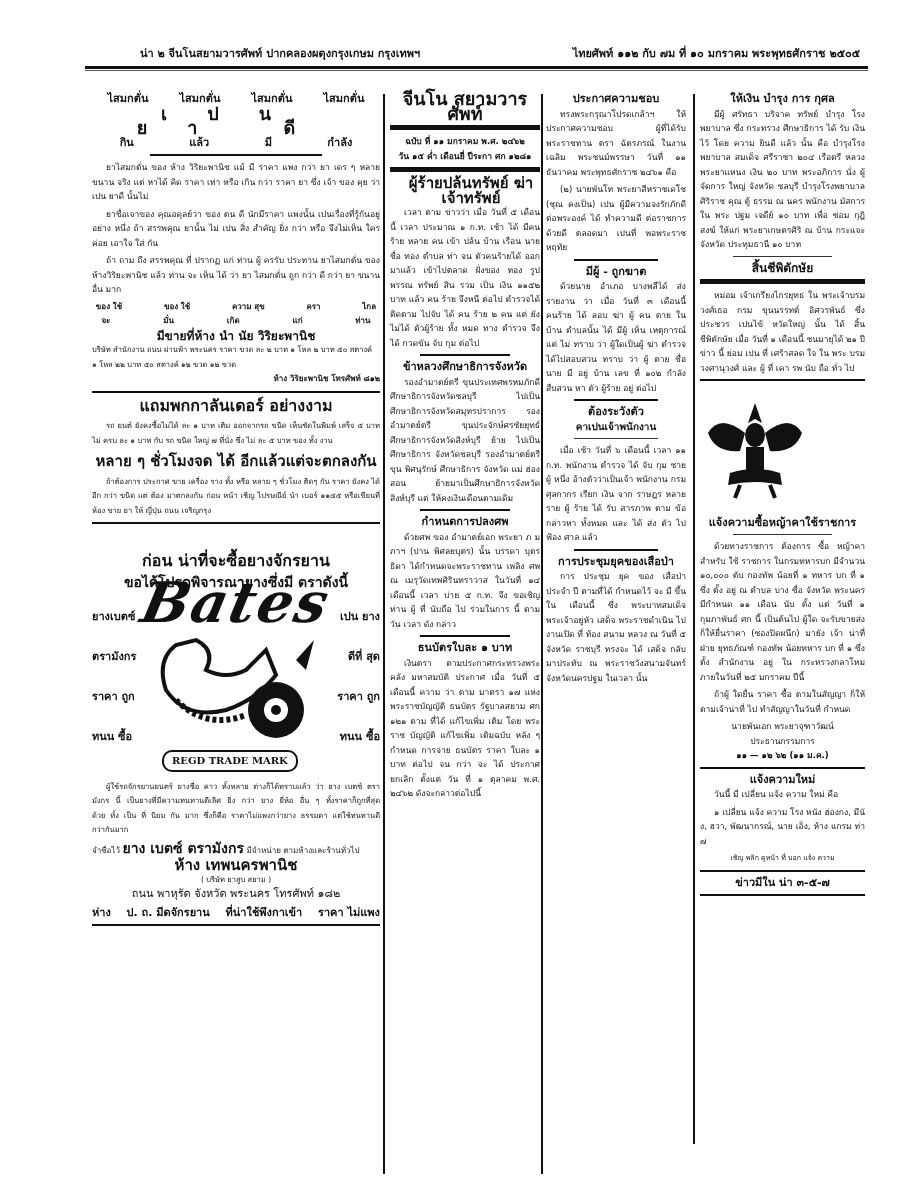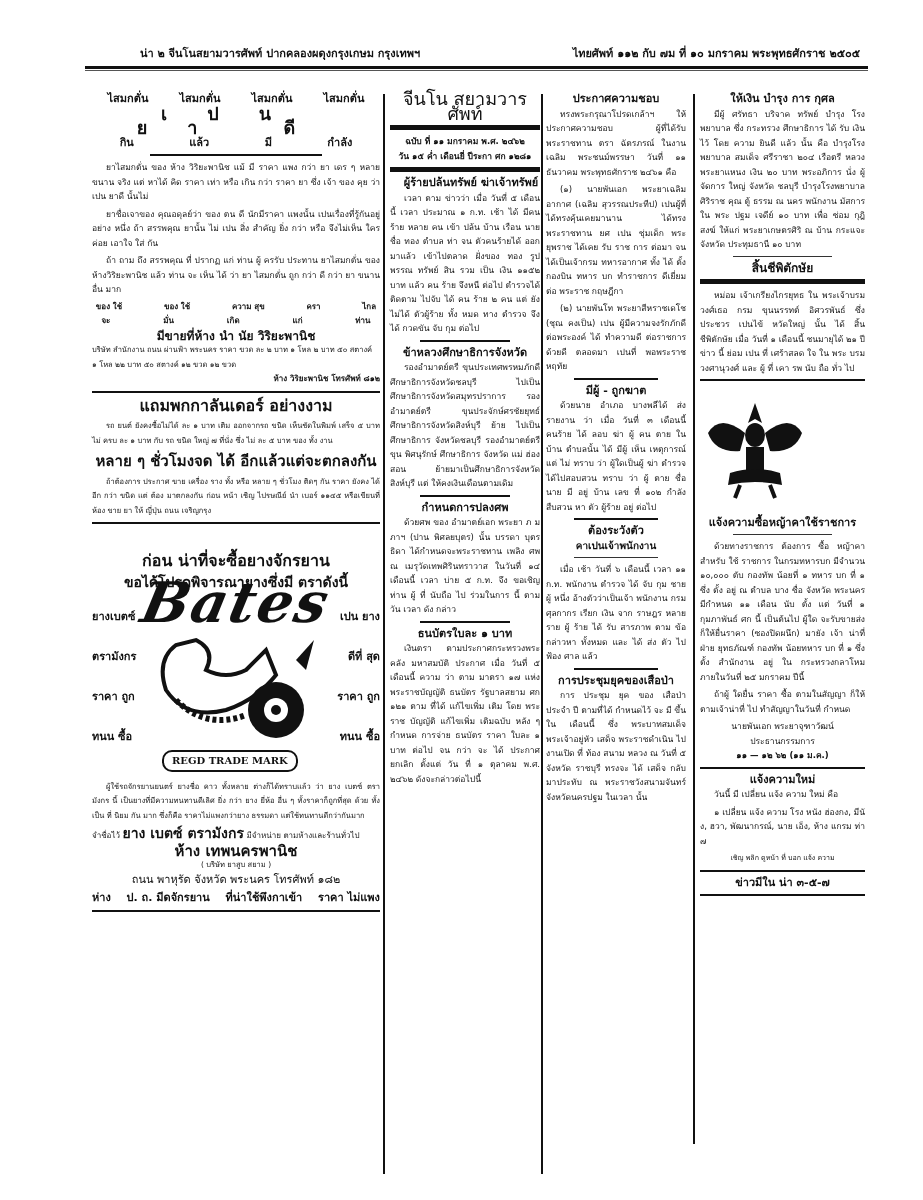--- a/index.html
+++ b/index.html
@@ -23,21 +23,21 @@
   .rule.short { width:60%; margin:4px auto; }
   .rule.thick { height:5px; }
   p { margin:0 0 3px 0; text-indent:14px; text-align:justify; }
   .row4 { display:flex; justify-content:space-around; font-weight:bold; font-size:11px; }
   .row5 { display:flex; justify-content:space-around; font-size:8px; font-weight:bold;gap:34px; }
   .big { font-size:18px; font-weight:bold; text-align:center; letter-spacing:40px; }
   .ad-big { font-size:16px; font-weight:bold; text-align:center; margin:6px 0; }
   .bates { font-family:"DejaVu Serif", serif; font-style:italic; font-weight:bold; font-size:56px; text-align:center; letter-spacing:2px; margin:6px 0 0 0; transform:skewX(-12deg); }
   .trademark { border:2px solid #111; border-radius:10px; font-family:"DejaVu Serif", serif; font-size:10px; font-weight:bold; padding:2px 8px; display:inline-block; }
   .sidecell { position:absolute; font-size:11px; font-weight:bold; }
-  .masthead { font-size:18px; font-weight:normal; text-align:center; }
+  .masthead { font-size:18px; font-weight:bold; text-align:center; }
   .garuda { width:110px; height:110px; margin:8px auto; }
 </style>
 </head>
 <body>
 
 <div class="page">
 
   <div class="running-head">
     <span>น่า ๒ จีนโนสยามวารศัพท์   ปากคลองผดุงกรุงเกษม กรุงเทพฯ</span>
     <span>ไทยศัพท์ ๑๑๒ กับ ๗ม ที่ ๑๐ มกราคม พระพุทธศักราช ๒๕๐๕</span>
@@ -108,21 +108,21 @@
       <svg style="position:absolute;left:54px;top:10px;" width="180" height="130" viewBox="0 0 180 130">
         <path d="M20 70 Q10 40 30 25 L50 20 Q70 30 60 50 Q80 60 100 50 L120 30 L130 55 Q110 80 80 90 Q40 100 20 70 Z" fill="none" stroke="#111" stroke-width="4"></path>
         <path d="M30 80 Q60 110 100 95" fill="none" stroke="#111" stroke-width="6" stroke-dasharray="4 3"></path>
         <circle cx="130" cy="90" r="28" fill="#111"></circle>
         <circle cx="130" cy="90" r="12" fill="#fff"></circle>
         <circle cx="130" cy="90" r="5" fill="#111"></circle>
         <path d="M150 40 L168 20 L160 50 Z" fill="#111"></path>
       </svg>
       <div style="position:absolute;left:70px;top:140px;border-radius:10px;" class="trademark">REGD TRADE MARK</div>
     </div>
-    <p style="font-size:7.5px;">ผู้ใช้รถจักรยานยนตร์ ยางชื่อ คาว ทั้งหลาย ต่างก็ได้ทราบแล้ว ว่า ยาง เบตซ์ ตรา มังกร นี้ เป็นยางที่มีความทนทานดีเลิศ ยิ่ง กว่า ยาง ยี่ห้อ อื่น ๆ ทั้งราคาก็ถูกที่สุด ด้วย ทั้ง เป็น ที่ นิยม กัน มาก ซึ่งก็คือ ราคาไม่แพงกว่ายาง ธรรมดา แต่ใช้ทนทานดีกว่ากันมาก</p>
+    <p style="font-size:7.5px;font-family:Liberation Mono, monospace;">ผู้ใช้รถจักรยานยนตร์ ยางชื่อ คาว ทั้งหลาย ต่างก็ได้ทราบแล้ว ว่า ยาง เบตซ์ ตรา มังกร นี้ เป็นยางที่มีความทนทานดีเลิศ ยิ่ง กว่า ยาง ยี่ห้อ อื่น ๆ ทั้งราคาก็ถูกที่สุด ด้วย ทั้ง เป็น ที่ นิยม กัน มาก ซึ่งก็คือ ราคาไม่แพงกว่ายาง ธรรมดา แต่ใช้ทนทานดีกว่ากันมาก</p>
     <div style="font-size:8px;">
       <span>จำชื่อไว้</span>
       <span style="font-size:14px;font-weight:bold;">ยาง เบตซ์ ตรามังกร</span>
       <span>มีจำหน่าย ตามห้างและร้านทั่วไป</span>
     </div>
     <div class="hl" style="font-size:15px;">ห้าง เทพนครพานิช</div>
     <div class="center" style="font-size:7.5px;">( บริษัท ยาสูบ สยาม )</div>
     <div class="center" style="font-size:11px;">ถนน พาหุรัด    จังหวัด พระนคร    โทรศัพท์ ๑๘๒</div>
     <div style="display:flex;justify-content:space-between;font-size:11px;font-weight:bold;margin-top:4px;">
       <span>ห่าง</span>
@@ -133,40 +133,39 @@
     <div class="rule"></div>
   </div>
 
   <div class="col c2">
     <div class="masthead">จีนโน สยามวารศัพท์</div>
     <div class="rule thick"></div>
     <div class="center b">ฉบับ ที่ ๑๑ มกราคม พ.ศ. ๒๔๖๒</div>
     <div class="center b">วัน ๑๕ ค่ำ เดือนยี่ ปีระกา ศก ๑๒๘๑</div>
     <div class="rule thick"></div>
 
-    <div class="hl" style="font-size:11px;margin-left:12px;">ผู้ร้ายปล้นทรัพย์ ฆ่าเจ้าทรัพย์</div>
+    <div class="hl" style="font-size:15px;margin-left:12px;">ผู้ร้ายปล้นทรัพย์ ฆ่าเจ้าทรัพย์</div>
     <p>เวลา ตาม ข่าวว่า เมื่อ วันที่ ๕ เดือน นี้ เวลา ประมาณ ๑ ก.ท. เช้า ได้ มีคน ร้าย หลาย คน เข้า ปล้น บ้าน เรือน นาย ชื่อ ทอง ตำบล ท่า จน ตัวคนร้ายได้ ออก มาแล้ว เข้าไปตลาด ฝั่งของ ทอง รูปพรรณ ทรัพย์ สิน รวม เป็น เงิน ๑๑๕๒ บาท แล้ว คน ร้าย จึงหนี ต่อไป ตำรวจได้ ติดตาม ไปจับ ได้ คน ร้าย ๒ คน แต่ ยังไม่ได้ ตัวผู้ร้าย ทั้ง หมด ทาง ตำรวจ จึงได้ กวดขัน จับ กุม ต่อไป</p>
     <div class="rule short"></div>
 
     <div class="hl" style="font-size:11px;">ข้าหลวงศึกษาธิการจังหวัด</div>
     <p>รองอำมาตย์ตรี ขุนประเทศพรหมภักดี ศึกษาธิการจังหวัดชลบุรี ไปเป็น ศึกษาธิการจังหวัดสมุทรปราการ รองอำมาตย์ตรี ขุนประจักษ์ศรชัยยุทธ์ ศึกษาธิการจังหวัดสิงห์บุรี ย้าย ไปเป็นศึกษาธิการ จังหวัดชลบุรี รองอำมาตย์ตรี ขุน พิศนุรักษ์ ศึกษาธิการ จังหวัด แม่ ฮ่องสอน ย้ายมาเป็นศึกษาธิการจังหวัด สิงห์บุรี แต่ ให้คงเงินเดือนตามเดิม</p>
     <div class="rule short"></div>
 
     <div class="hl" style="font-size:11px;">กำหนดการปลงศพ</div>
     <p>ด้วยศพ ของ อำมาตย์เอก พระยา ภ ม ภาฯ (ปาน พิศลยบุตร) นั้น บรรดา บุตร ธิดา ได้กำหนดจะพระราชทาน เพลิง ศพ ณ เมรุวัดเทพศิรินทราวาส ในวันที่ ๑๔ เดือนนี้ เวลา บ่าย ๕ ก.ท. จึง ขอเชิญ ท่าน ผู้ ที่ นับถือ ไป ร่วมในการ นี้ ตาม วัน เวลา ดัง กล่าว</p>
     <div class="rule short"></div>
 
     <div class="hl" style="font-size:11px;">ธนบัตรใบละ ๑ บาท</div>
     <p>เงินตรา ตามประกาศกระทรวงพระคลัง มหาสมบัติ ประกาศ เมื่อ วันที่ ๕ เดือนนี้ ความ ว่า ตาม มาตรา ๑๗ แห่ง พระราชบัญญัติ ธนบัตร รัฐบาลสยาม ศก ๑๒๑ ตาม ที่ได้ แก้ไขเพิ่ม เติม โดย พระราช บัญญัติ แก้ไขเพิ่ม เติมฉบับ หลัง ๆ กำหนด การจ่าย ธนบัตร ราคา ใบละ ๑ บาท ต่อไป จน กว่า จะ ได้ ประกาศ ยกเลิก ตั้งแต่ วัน ที่ ๑ ตุลาคม พ.ศ. ๒๔๖๒ ดังจะกล่าวต่อไปนี้</p>
   </div>
 
   <div class="col c3">
     <div class="hl" style="font-size:11px;">ประกาศความชอบ</div>
     <p>ทรงพระกรุณาโปรดเกล้าฯ ให้ประกาศความชอบ ผู้ที่ได้รับพระราชทาน ตรา ฉัตรภรณ์ ในงาน เฉลิม พระชนม์พรรษา วันที่ ๑๑ ธันวาคม พระพุทธศักราช ๒๔๖๑ คือ</p>
-    <p>(๑) นายพันเอก พระยาเฉลิม อากาศ (เฉลิม สุวรรณประทีป) เปนผู้ที่ได้ทรงคุ้นเคยมานาน ได้ทรงพระราชทาน ยศ เปน ชุ่มเด็ก พระยุพราช ได้เคย รับ ราช การ ต่อมา จนได้เป็นเจ้ากรม ทหารอากาศ ทั้ง ได้ ตั้ง กองบิน ทหาร บก ทำราชการ ดีเยี่ยม ต่อ พระราช กฤษฎีกา</p>
     <p>(๒) นายพันโท พระยาสีหราชเดโช (ชุณ คงเป็น) เปน ผู้มีความจงรักภักดี ต่อพระองค์ ได้ ทำความดี ต่อราชการ ด้วยดี ตลอดมา เปนที่ พอพระราช หฤทัย</p>
     <div class="rule short"></div>
 
     <div class="hl" style="font-size:11px;">มีผู้ - ถูกฆาต</div>
     <p>ด้วยนาย อำเภอ บางพลีได้ ส่ง รายงาน ว่า เมื่อ วันที่ ๓ เดือนนี้ คนร้าย ได้ ลอบ ฆ่า ผู้ คน ตาย ใน บ้าน ตำบลนั้น ได้ มีผู้ เห็น เหตุการณ์ แต่ ไม่ ทราบ ว่า ผู้ใดเป็นผู้ ฆ่า ตำรวจ ได้ไปสอบสวน ทราบ ว่า ผู้ ตาย ชื่อ นาย มี อยู่ บ้าน เลข ที่ ๑๐๒ กำลัง สืบสวน หา ตัว ผู้ร้าย อยู่ ต่อไป</p>
     <div class="rule short"></div>
 
     <div class="hl" style="font-size:11px;">ต้องระวังตัว</div>
     <div class="hl" style="font-size:10px;">คาเปนเจ้าพนักงาน</div>
     <div class="rule thin short"></div>

